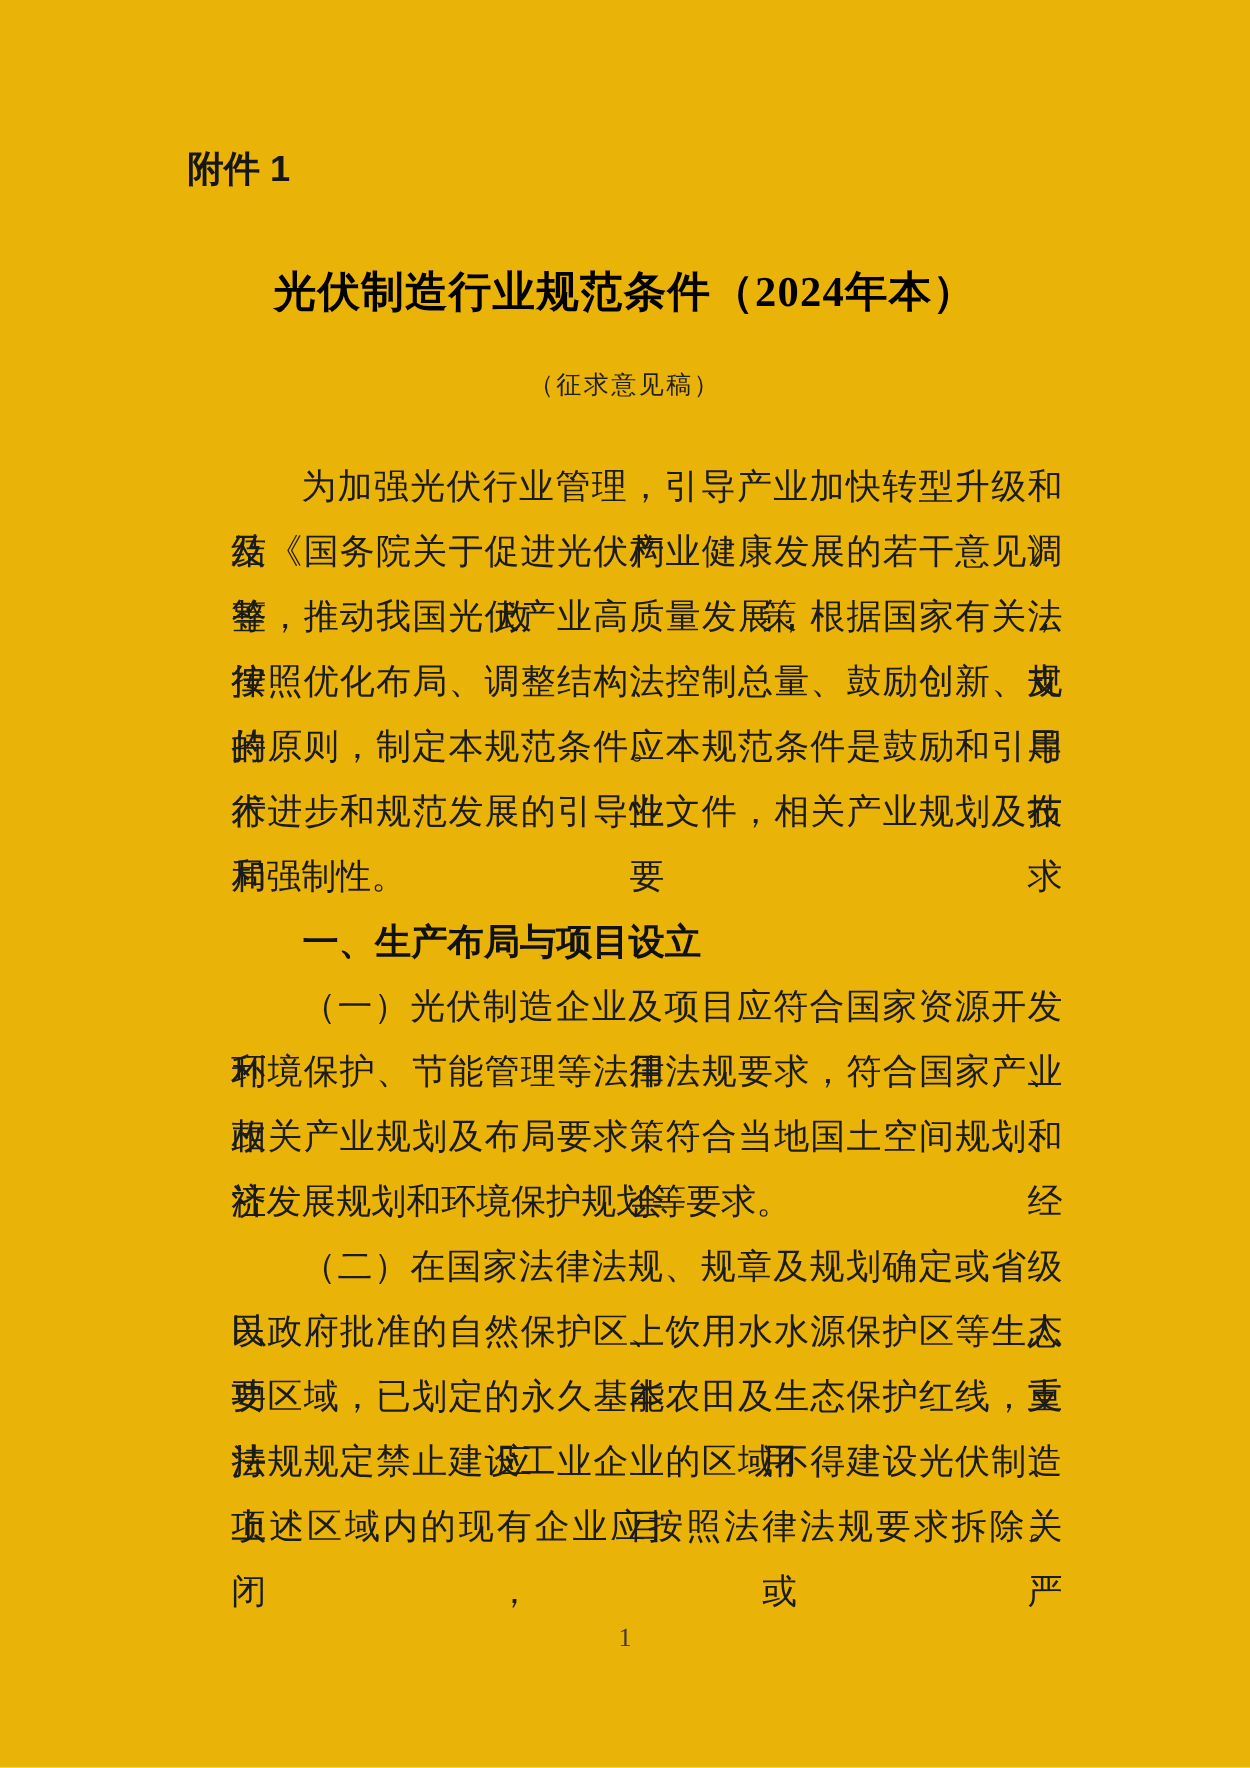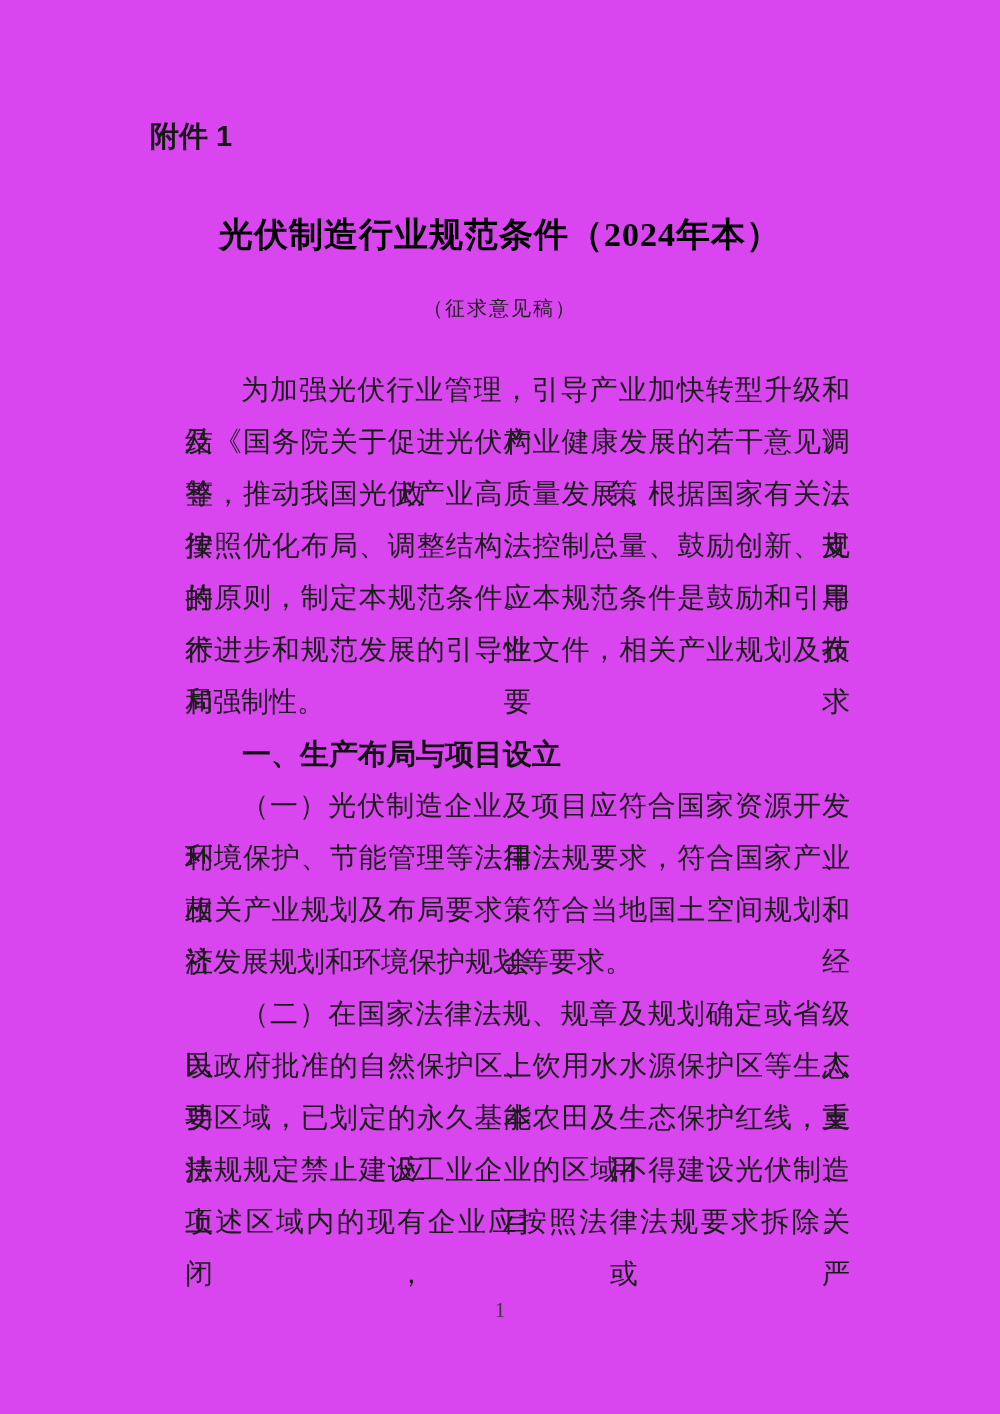--- a/index.html
+++ b/index.html
@@ -88,21 +88,21 @@
     width: 100%;
     text-align: center;
     font-size: 21px;
     line-height: 26px;
     color: #3c3c3c;
   }
 </style>
 </head>
 <body>
 
-<div class="page" style="background: #d946ef; color: rgb(27, 27, 27);">
+<div class="page" style="background: #eab308; color: rgb(27, 27, 27);">
   <div class="attachment-label">附件 1</div>
 
   <h1 class="doc-title">光伏制造行业规范条件（2024年本）</h1>
 
   <div class="doc-subtitle">（征求意见稿）</div>
 
   <div class="content">
       <div class="paragraph">
         <div class="line justify indent">为加强光伏行业管理，引导产业加快转型升级和结构调</div>
         <div class="line justify">及《国务院关于促进光伏产业健康发展的若干意见》等政策，</div>

